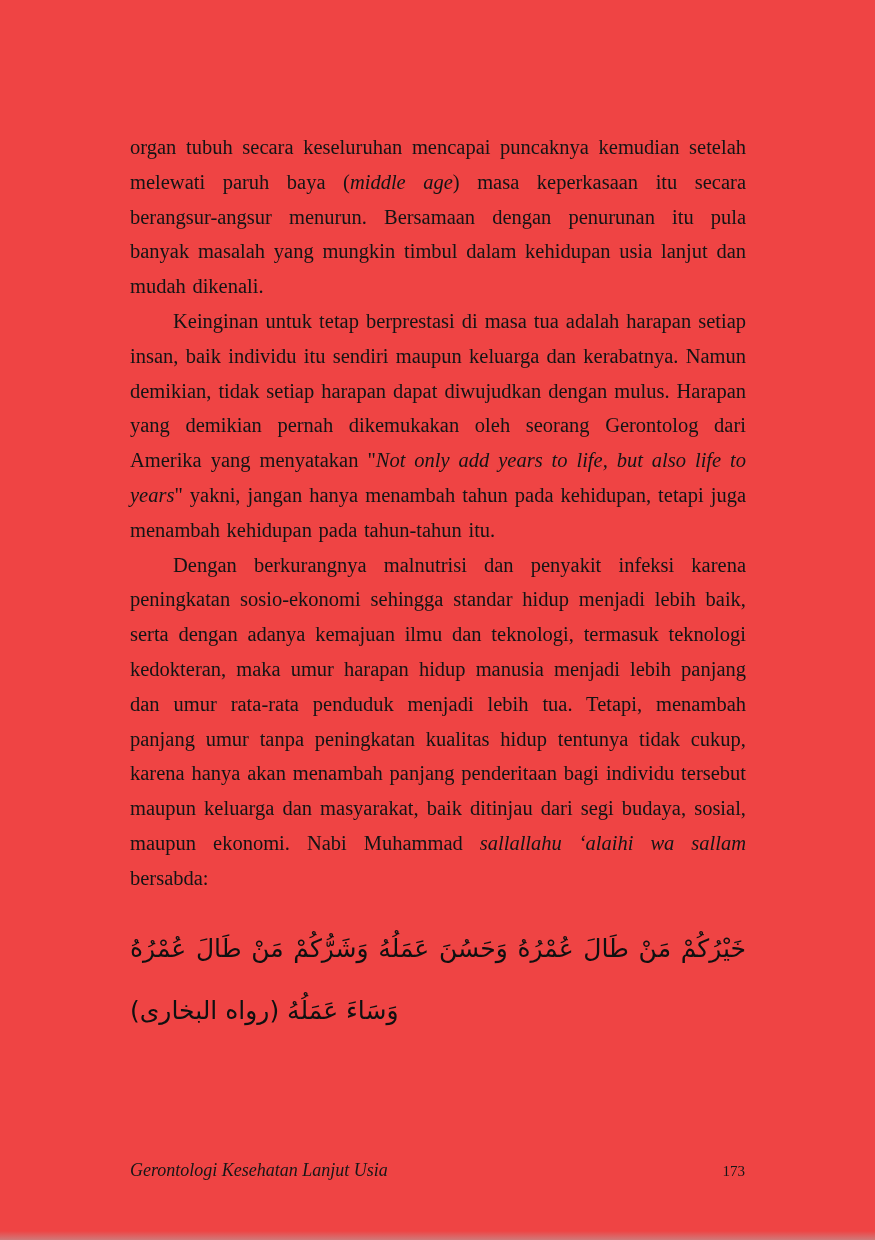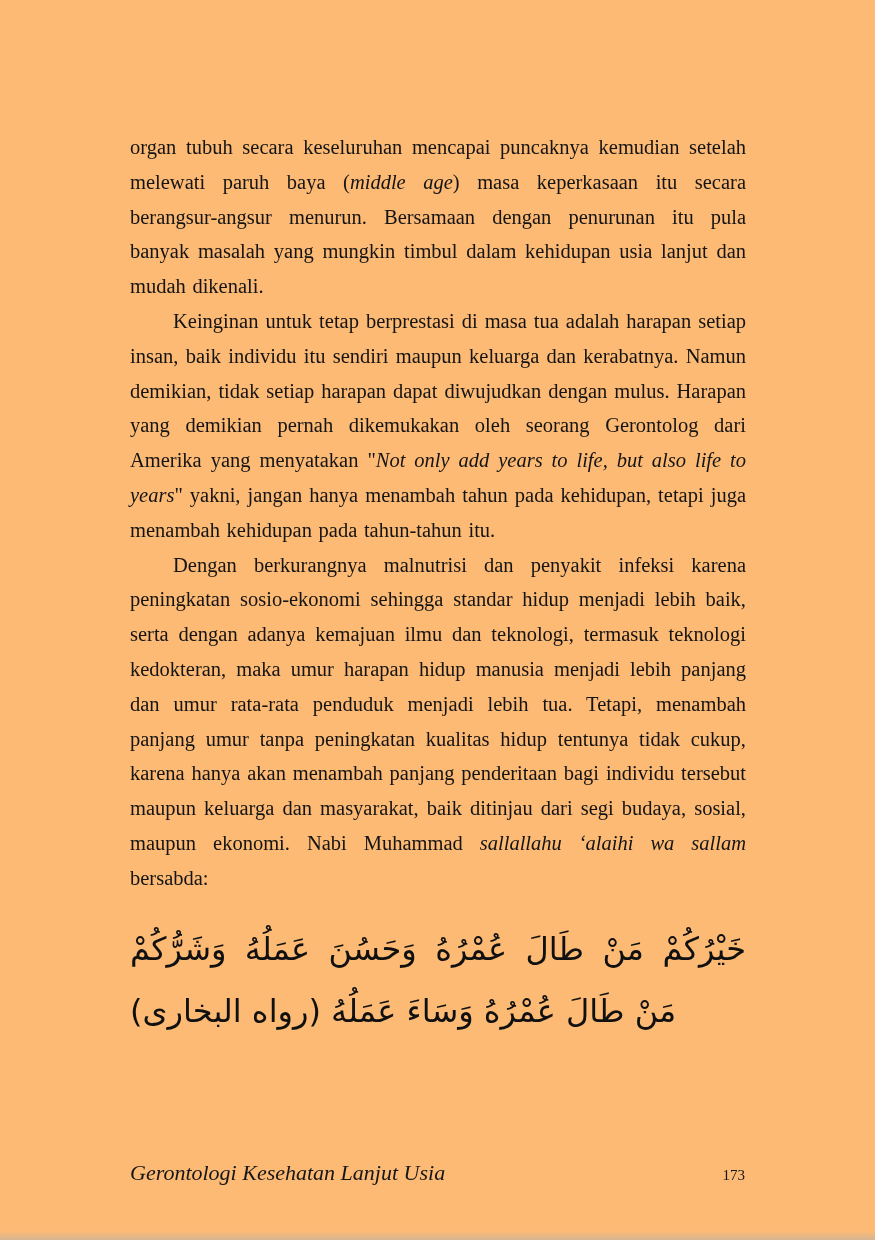--- a/index.html
+++ b/index.html
@@ -5,21 +5,21 @@
   html, body {
     margin: 0;
     padding: 0;
     background: #ffffff;
   }
   .page {
     position: relative;
     width: 875px;
     height: 1240px;
     margin: 0 auto;
-    background: #fdba74;
+    background: #ef4444;
     color: #141414;
     font-family: "Liberation Serif", serif;
     overflow: hidden;
   }
   .text-block {
     position: absolute;
     left: 130px;
     top: 130px;
     width: 616px;
   }
@@ -36,38 +36,38 @@
   }
   .italic {
     font-style: italic;
   }
   .arabic {
     margin: 0;
     margin-top: 22px;
     direction: rtl;
     unicode-bidi: embed;
     font-family: "DejaVu Sans", sans-serif;
-    font-size: 32px;
+    font-size: 25px;
     line-height: 62px;
     text-align: justify;
     text-align-last: left;
     color: #101010;
   }
   .footer {
     position: absolute;
     left: 130px;
     right: 130px;
     top: 1160px;
     display: flex;
     justify-content: space-between;
     align-items: baseline;
   }
   .footer-title {
     font-style: italic;
-    font-size: 22px;
+    font-size: 18px;
     color: #161616;
   }
   .footer-page {
     font-size: 15px;
     color: #161616;
   }
   .scan-edge {
     position: absolute;
     left: 0;
     right: 0;

